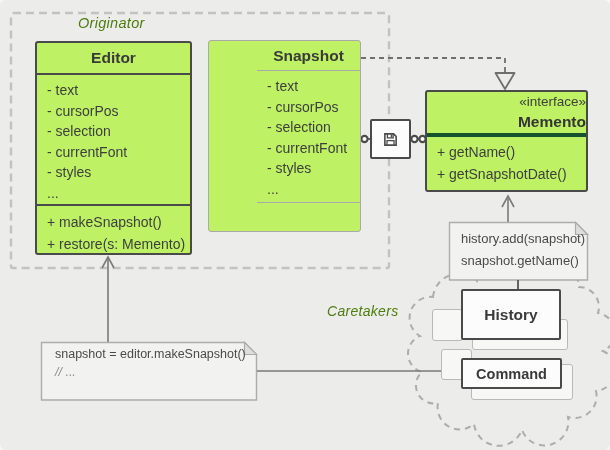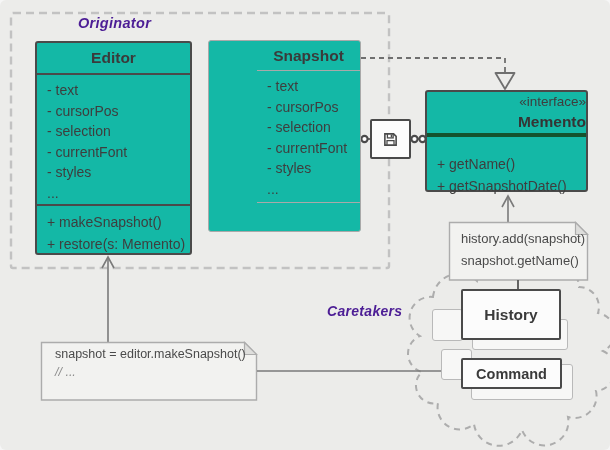--- a/index.html
+++ b/index.html
@@ -4,41 +4,41 @@
 <style>
   html,body { margin:0; padding:0; background:#f6f6f6; }
   .stage {
     position:relative; width:610px; height:450px; background:#ECECEA;
     font-family:"Liberation Sans", sans-serif; color:#3E3E3E;
     border-radius:6px; overflow:hidden; margin:0 auto;
   }
   .connectors { position:absolute; left:0; top:0; width:610px; height:450px; }
 
   .uml-class {
-    position:absolute; background:#14b8a6; border:2px solid #4A4A4A;
+    position:absolute; background:#bef264; border:2px solid #4A4A4A;
     border-radius:3px; box-sizing:border-box;
   }
   .uml-class.light { border:1.5px solid #A9A9A9; }
   .uml-head {
     display:flex; align-items:center; justify-content:center;
     font-weight:bold; font-size:15.5px; color:#3A3A3A;
     border-bottom:2px solid #4A4A4A; height:30px;
   }
   .light .uml-head { border-bottom:1.5px solid #A9A9A9; height:29px; }
   .uml-rows { padding:5px 6px 0 10px; font-size:14px; }
   .uml-rows .row { line-height:20.5px; white-space:nowrap; }
   .uml-methods { border-top:2px solid #4A4A4A; padding:5px 6px 0 10px; font-size:14px; }
   .uml-methods .row { line-height:22px; white-space:nowrap; }
   .light .uml-methods { border-top:1.5px solid #A9A9A9; }
 
   .memento-head { text-align:right; border-bottom:4px solid #14532d; height:41px; box-sizing:content-box; }
   .memento-head .stereotype { font-size:13.5px; line-height:19px; color:#3E3E3E; }
   .memento-head .cls-name  { font-size:15.5px; line-height:21px; font-weight:bold; color:#353535; }
 
-  .region-label { position:absolute; font-style:italic; font-weight:bold; color:#4c1d95; font-size:14.5px; letter-spacing:0.3px; }
+  .region-label { position:absolute; font-style:italic; font-weight:normal; color:#4d7c0f; font-size:14.5px; letter-spacing:0.3px; }
 
   .floppy-box {
     position:absolute; left:370px; top:119px; width:41px; height:40px;
     background:#FCFCFC; border:2px solid #4A4A4A; border-radius:2px;
     box-sizing:border-box; display:flex; align-items:center; justify-content:center;
   }
 
   .ghost {
     position:absolute; background:#F7F7F6; border:1.5px solid #B9B9B9;
     border-radius:3px; box-sizing:border-box;
@@ -145,21 +145,21 @@
       <rect x="8.2" y="3.4" width="1.4" height="2.5" fill="#4A4A4A"></rect>
       <path d="M4.7,13 v-4 h6.6 v4" fill="none" stroke="#4A4A4A" stroke-width="1.2"></path>
     </svg>
   </div>
 
   <div class="uml-class" style="left:425px; top:90px; width:163px; height:102px;">
     <div class="memento-head">
       <div class="stereotype">«interface»</div>
       <div class="cls-name">Memento</div>
     </div>
-    <div class="uml-methods" style="border-top:none; padding-top:16px;">
+    <div class="uml-methods" style="border-top:none; padding-top:4px;">
       <div class="row">+ getName()</div>
       <div class="row">+ getSnapshotDate()</div>
     </div>
   </div>
 
   <div class="note-text note-right">
     <div class="nrow">history.add(snapshot)</div>
     <div class="nrow">snapshot.getName()</div>
   </div>
 

